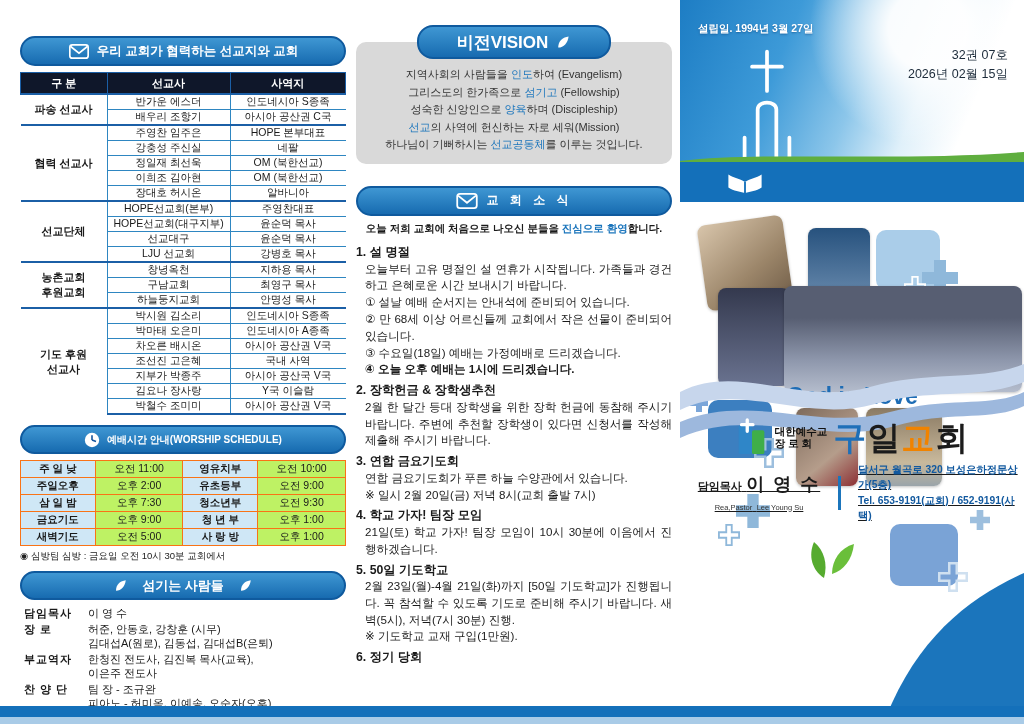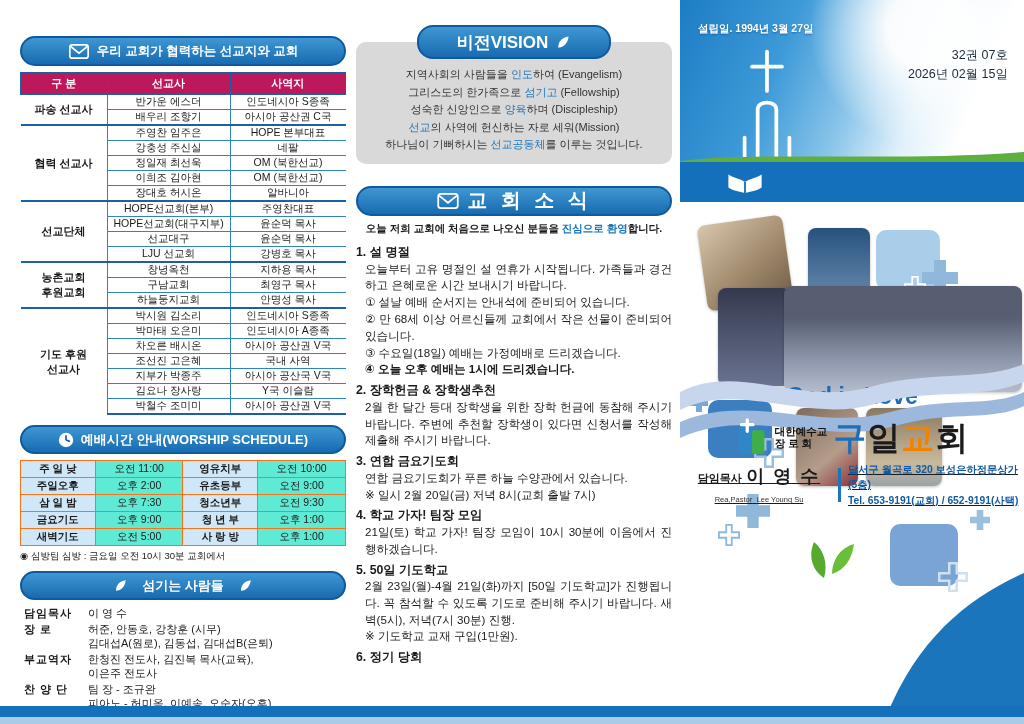--- a/index.html
+++ b/index.html
@@ -11,52 +11,52 @@
 
   
   .pill{background:linear-gradient(#3f97d3,#176bb0);border:2px solid #0f5a9e;border-radius:16px;
         color:#fff;font-weight:bold;display:flex;align-items:center;justify-content:center;gap:7px;}
   .pill svg{flex:0 0 auto;}
 
   
   .missions-pill{margin-top:36px;height:26px;font-size:12.5px;}
   table{border-collapse:collapse;width:100%;}
   .missions{margin-top:6px;}
-  .missions th{background:#be185d;color:#fff;font-size:11px;height:18px;border:1px solid #1b5fa6;}
+  .missions th{background:#0f172a;color:#fff;font-size:11px;height:18px;border:1px solid #1b5fa6;}
   .missions td{font-size:10.5px;height:14px;text-align:center;border-top:1px solid #2e86c1;padding:0 1px;}
   .missions tr.group-start td{border-top:2px solid #1b5fa6;}
   .missions tr:last-child td{border-bottom:2px solid #1b5fa6;}
   .missions td.cat{font-weight:bold;font-size:11px;border-right:1px solid #2e86c1;width:84px;}
   .missions td.c2{border-right:1px solid #2e86c1;width:120px;}
 
   
-  .worship-pill{margin-top:10px;height:25px;font-size:13px;}
+  .worship-pill{margin-top:10px;height:25px;font-size:10px;}
   .worship{margin-top:6px;}
   .worship td{border:1px solid #f97316;font-size:10.5px;height:14px;text-align:center;}
   .worship td.lab{background:#cfe7f6;font-weight:bold;width:72px;}
-  .worship td.val{background:#5eead4;width:85px;}
+  .worship td.val{background:#bef264;width:85px;}
   .visit-note{font-size:9.5px;margin-top:4px;color:#222;}
 
   
   .serving-pill{margin-top:8px;height:25px;font-size:13px;gap:14px;}
   .roles{margin-top:6px;padding:0 4px;}
   .role-row{display:flex;font-size:11px;line-height:1.32;margin-bottom:1px;}
   .role-label{font-weight:bold;width:64px;flex:0 0 auto;letter-spacing:1px;}
   .role-value{flex:1;}
   .phones{margin-top:3px;text-align:center;font-size:10px;line-height:1.3;}
 
   
   .vision-wrap{position:relative;margin-top:42px;}
   .vision-box{background:#d9d9d9;border-radius:10px;padding:24px 6px 10px 6px;}
   .vision-pill{position:absolute;left:50%;transform:translateX(-50%);top:-17px;width:190px;height:30px;font-size:17px;}
   .vision-line{text-align:center;font-size:11px;line-height:1.6;color:#333;}
   .vision-line .em{color:#1b75bc;}
 
   
-  .news-pill{margin-top:22px;height:26px;font-size:20px;letter-spacing:4px;}
+  .news-pill{margin-top:22px;height:26px;font-size:12px;letter-spacing:4px;}
   .welcome{margin-top:6px;text-align:center;font-size:10.5px;font-weight:bold;}
   .welcome .em{color:#1b75bc;}
   .news-list{margin-top:8px;}
   .news-item{margin-bottom:4px;}
   .news-title{font-weight:bold;font-size:12.3px;line-height:1.35;}
   .news-line{font-size:11.6px;line-height:1.45;padding-left:9px;text-align:justify;}
   .news-line.bold{font-weight:bold;}
 
   
   .sky{position:absolute;left:0;top:0;width:344px;height:162px;
@@ -78,21 +78,21 @@
   .ribbons{position:absolute;left:0;top:352px;width:344px;height:130px;}
   .logo-row{position:absolute;left:0;top:418px;width:344px;display:flex;align-items:center;justify-content:center;gap:6px;}
   .denom{font-size:10.5px;font-weight:bold;line-height:1.15;color:#111;}
   .church-name{font-size:33px;font-weight:bold;letter-spacing:1px;line-height:1;}
   .contact-row{position:absolute;left:0;top:462px;width:344px;display:flex;align-items:center;text-decoration:underline;}
   .pastor-block{width:158px;text-align:center;}
   .pastor-kr{font-size:11px;font-weight:bold;}
   .pastor-name{font-size:18px;font-weight:bold;letter-spacing:2px;}
   .pastor-en{font-size:7.5px;color:#333;}
   .vbar{width:3px;height:34px;background:#1b75bc;flex:0 0 auto;}
-  .addr-block{flex:1;padding-left:7px;color:#12599f;font-weight:bold;font-size:10.3px;line-height:1.5;}
+  .addr-block{flex:1;padding-left:17px;color:#12599f;font-weight:bold;font-size:10.3px;line-height:1.5;}
   .big-wave{position:absolute;left:0;top:545px;width:344px;height:172px;}
   .footer-strip{position:absolute;left:0;right:0;bottom:7px;height:11px;background:#1470ba;}
   .footer-strip2{position:absolute;left:0;right:0;bottom:0;height:7px;background:#a9cbe7;}
 </style>
 </head>
 <body>
 
 <div class="col-left">
   <div class="pill missions-pill">
     <svg width="22" height="15" viewBox="0 0 24 18">

